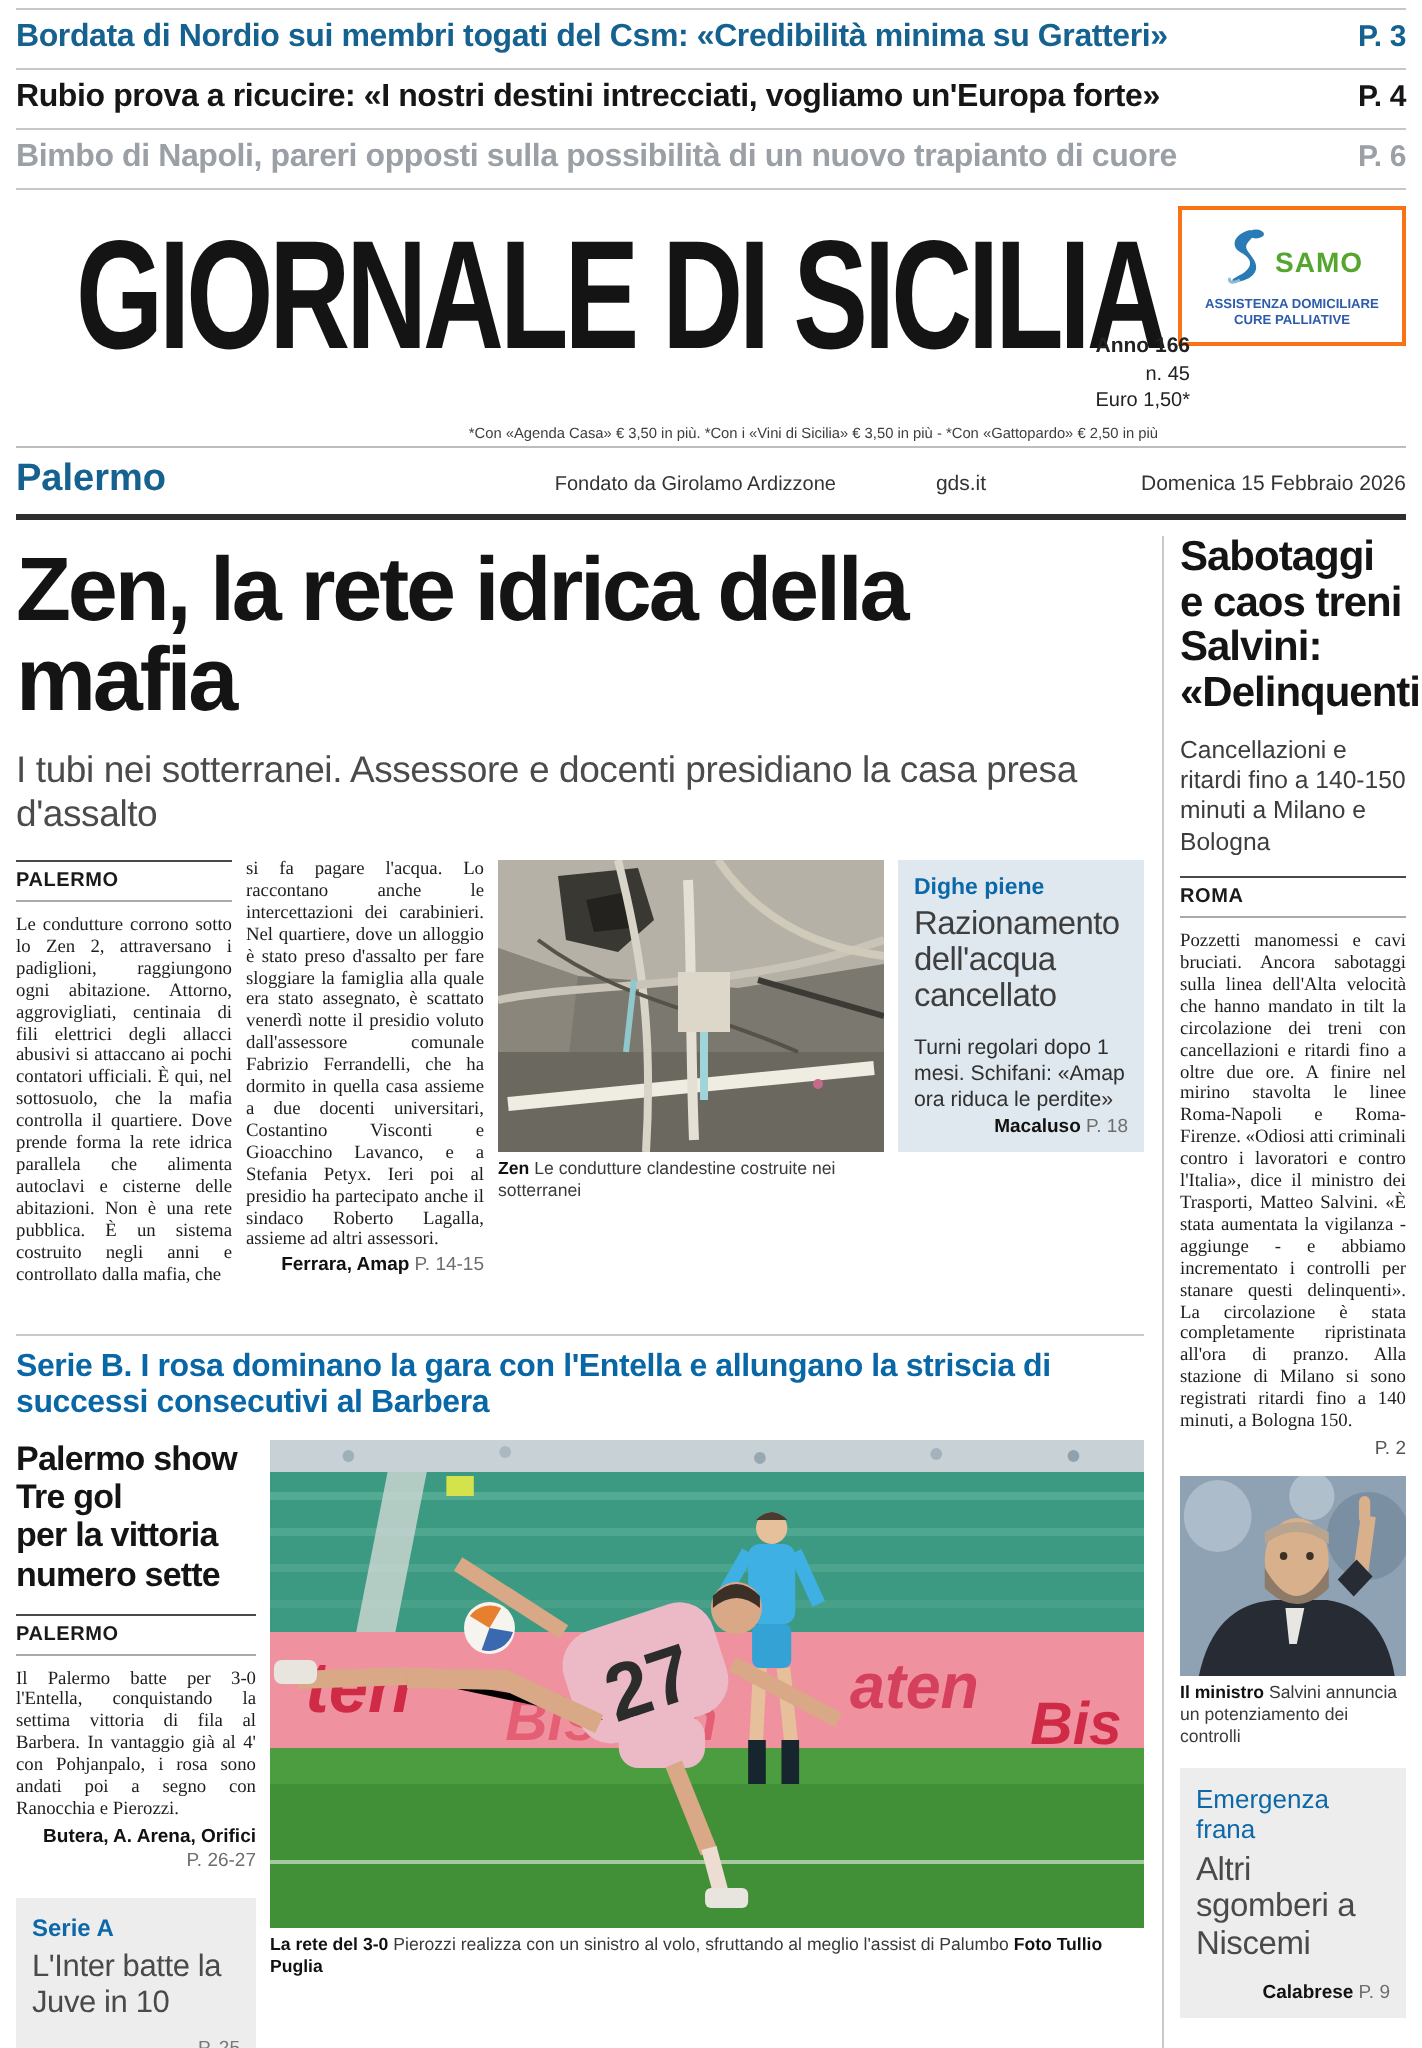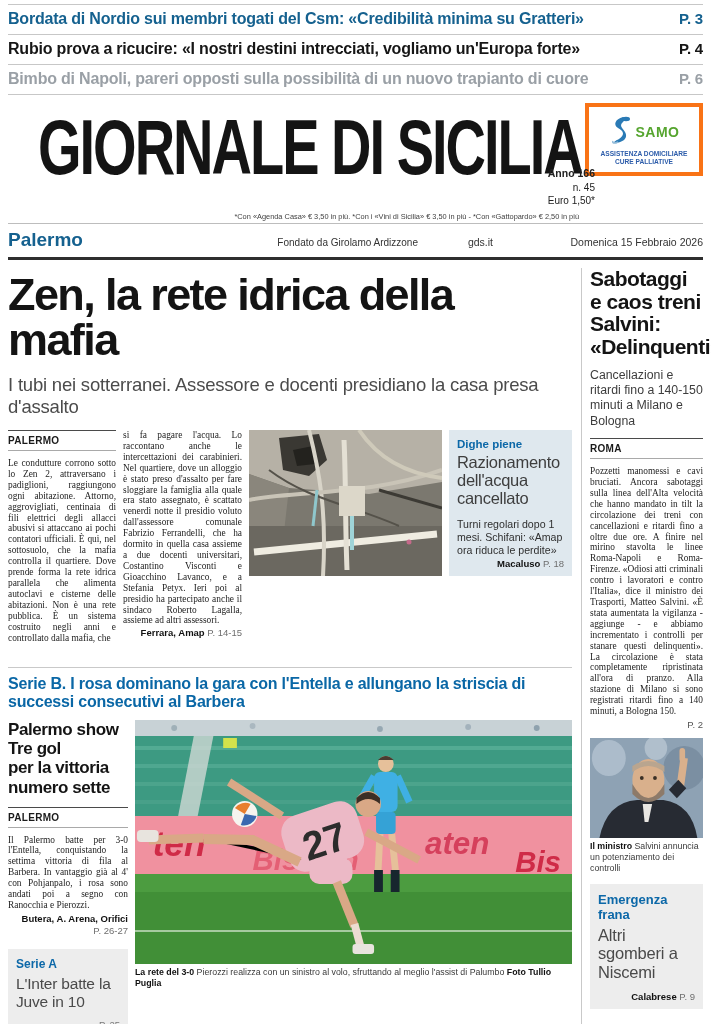--- a/index.html
+++ b/index.html
@@ -10,21 +10,21 @@
   .teasers{border-top:1px solid #c7c7c7;}
   .teaser{display:flex;justify-content:space-between;align-items:baseline;
           padding:5px 0 6px;border-bottom:1px solid #c7c7c7;font-weight:bold;font-size:16px;letter-spacing:-0.2px;cursor:pointer;}
   .t-blue{color:#15618f}.t-black{color:#161616}.t-gray{color:#9aa0a6}
   .teaser .pg{font-size:15px;}
 
   
   .masthead{position:relative;height:128px;margin-left:32px;}
   .mast-title{position:absolute;left:-2px;top:14px;font-size:56px;font-weight:bold;letter-spacing:-2px;
               line-height:1;transform:scaleY(1.38);transform-origin:top left;white-space:nowrap;color:#141414;}
-  .samo-box{position:absolute;right:0;top:8px;width:104px;border:4px solid #f97316;background:#fff;
+  .samo-box{position:absolute;right:0;top:8px;width:104px;border:2px solid #f97316;background:#fff;
             text-align:center;padding:8px 3px 7px;}
   .samo-row{display:flex;align-items:center;justify-content:center;gap:1px;}
   .samo-name{color:#56a52f;font-weight:bold;font-size:14px;letter-spacing:0.5px;}
   .samo-line{color:#2c5caa;font-weight:bold;font-size:6.6px;margin-top:1px;}
   .samo-line:first-of-type{margin-top:7px;}
   .anno{position:absolute;right:108px;top:72px;font-size:10px;line-height:1.3;text-align:right;color:#222;}
   .anno b{font-size:10.5px;}
   .fine-print{position:absolute;right:124px;bottom:2px;font-size:7.4px;color:#3e3e3e;white-space:nowrap;}
 
   
@@ -86,21 +86,21 @@
 
   
   .rail-headline{font-size:21px;font-weight:bold;line-height:1.08;letter-spacing:-0.5px;margin:3px 0 9px;color:#141414;}
   .rail-headline span{display:block;}
   .rail-subhead{font-size:12.3px;color:#3d3d3d;line-height:1.25;margin-bottom:9px;}
   .rail-page{text-align:right;font-size:9.5px;color:#555;margin:2px 0 8px;}
   .rail-photo svg{display:block;width:100%;height:100px;}
   .rail-caption{font-size:8.8px;color:#3a3a3a;line-height:1.25;margin:3px 0 10px;}
   .rail-caption b{color:#111;}
   .frana-box{background:#ededed;padding:8px 8px 7px;}
-  .fr-kicker{color:#0c68a8;font-weight:bold;font-size:13px;margin-bottom:4px;}
+  .fr-kicker{color:#0c68a8;font-weight:normal;font-size:13px;margin-bottom:4px;}
   .fr-title{font-size:16.5px;color:#4a4a4a;line-height:1.12;letter-spacing:-0.2px;}
   .fr-byline{text-align:right;font-size:9.5px;margin-top:10px;}
   .fr-byline b{color:#111;} .fr-byline .pg{color:#6e6e6e;}
 </style>
 </head>
 <body>
 
 <div class="page">
 
   <div class="teasers">
@@ -180,20 +180,23 @@
             <path d="M95 10 C97 50 96 90 98 140" stroke="#e4e0d4" stroke-width="5" fill="none"></path>
             <path d="M0 70 C50 60 120 66 193 40" stroke="#c9c4b7" stroke-width="4" fill="none"></path>
             <path d="M110 0 C130 30 160 44 193 48" stroke="#cfcaba" stroke-width="4" fill="none"></path>
             <path d="M130 60 L193 78" stroke="#3c3a34" stroke-width="3" fill="none"></path>
             <path d="M20 40 C60 70 100 74 150 96" stroke="#55524a" stroke-width="2" fill="none"></path>
             <rect x="90" y="56" width="26" height="30" fill="#dcd7c9"></rect>
             <path d="M103 86 L103 120" stroke="#9fd4d8" stroke-width="4"></path>
             <path d="M68 60 L64 96" stroke="#8fc7cc" stroke-width="3"></path>
             <circle cx="160" cy="112" r="2.5" fill="#c46a8a"></circle>
           </svg>
+          <figcaption class="caption">
+            <b>Zen</b><span> Le condutture clandestine costruite nei sotterranei</span>
+          </figcaption>
         </figure>
 
         <div class="water-box">
           <div class="wb-kicker">Dighe piene</div>
           <div class="wb-title">Razionamento dell'acqua cancellato</div>
           <div class="wb-text">Turni regolari dopo 1 mesi. Schifani: «Amap ora riduca le perdite»</div>
           <div class="wb-byline">
             <b>Macaluso</b><span class="pg"> P. 18</span>
           </div>
         </div>

